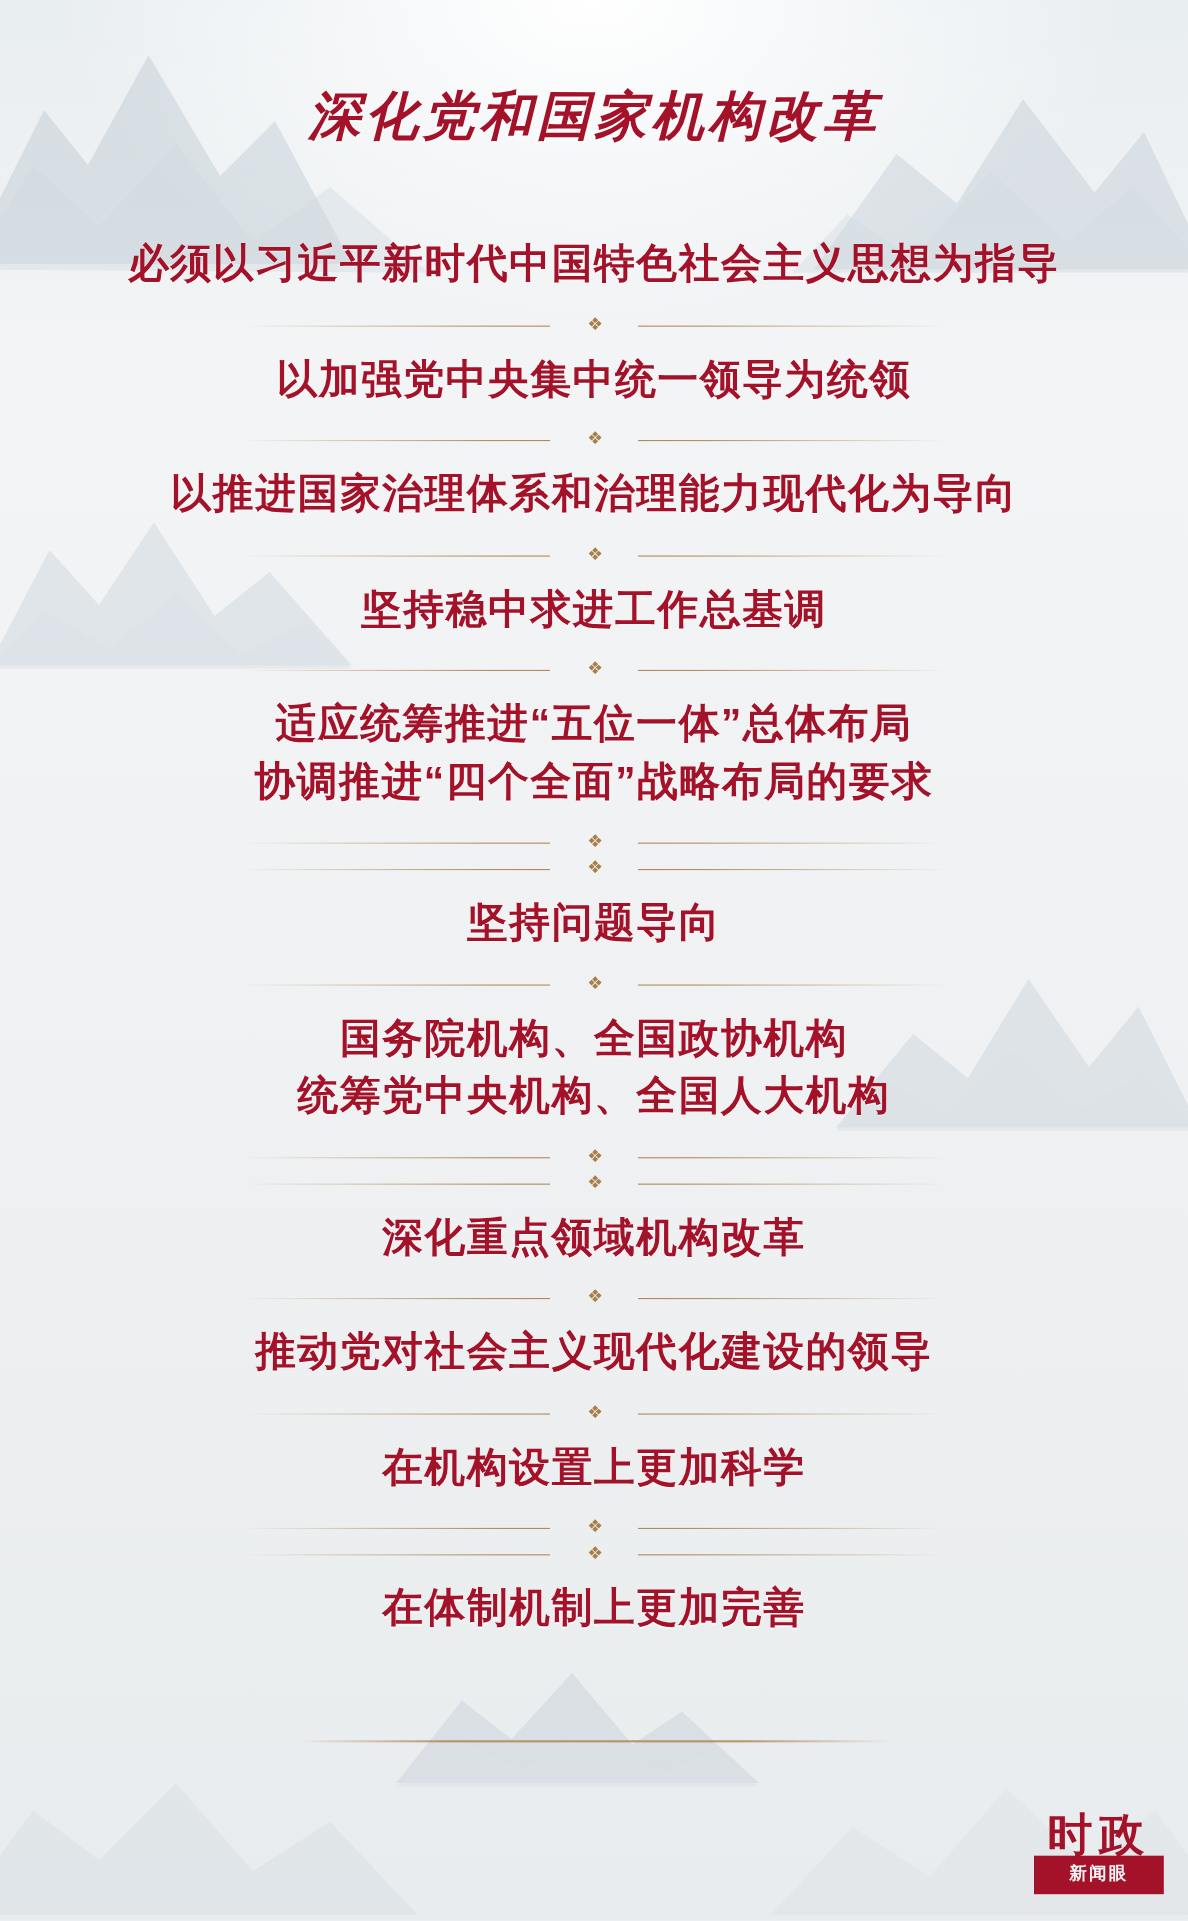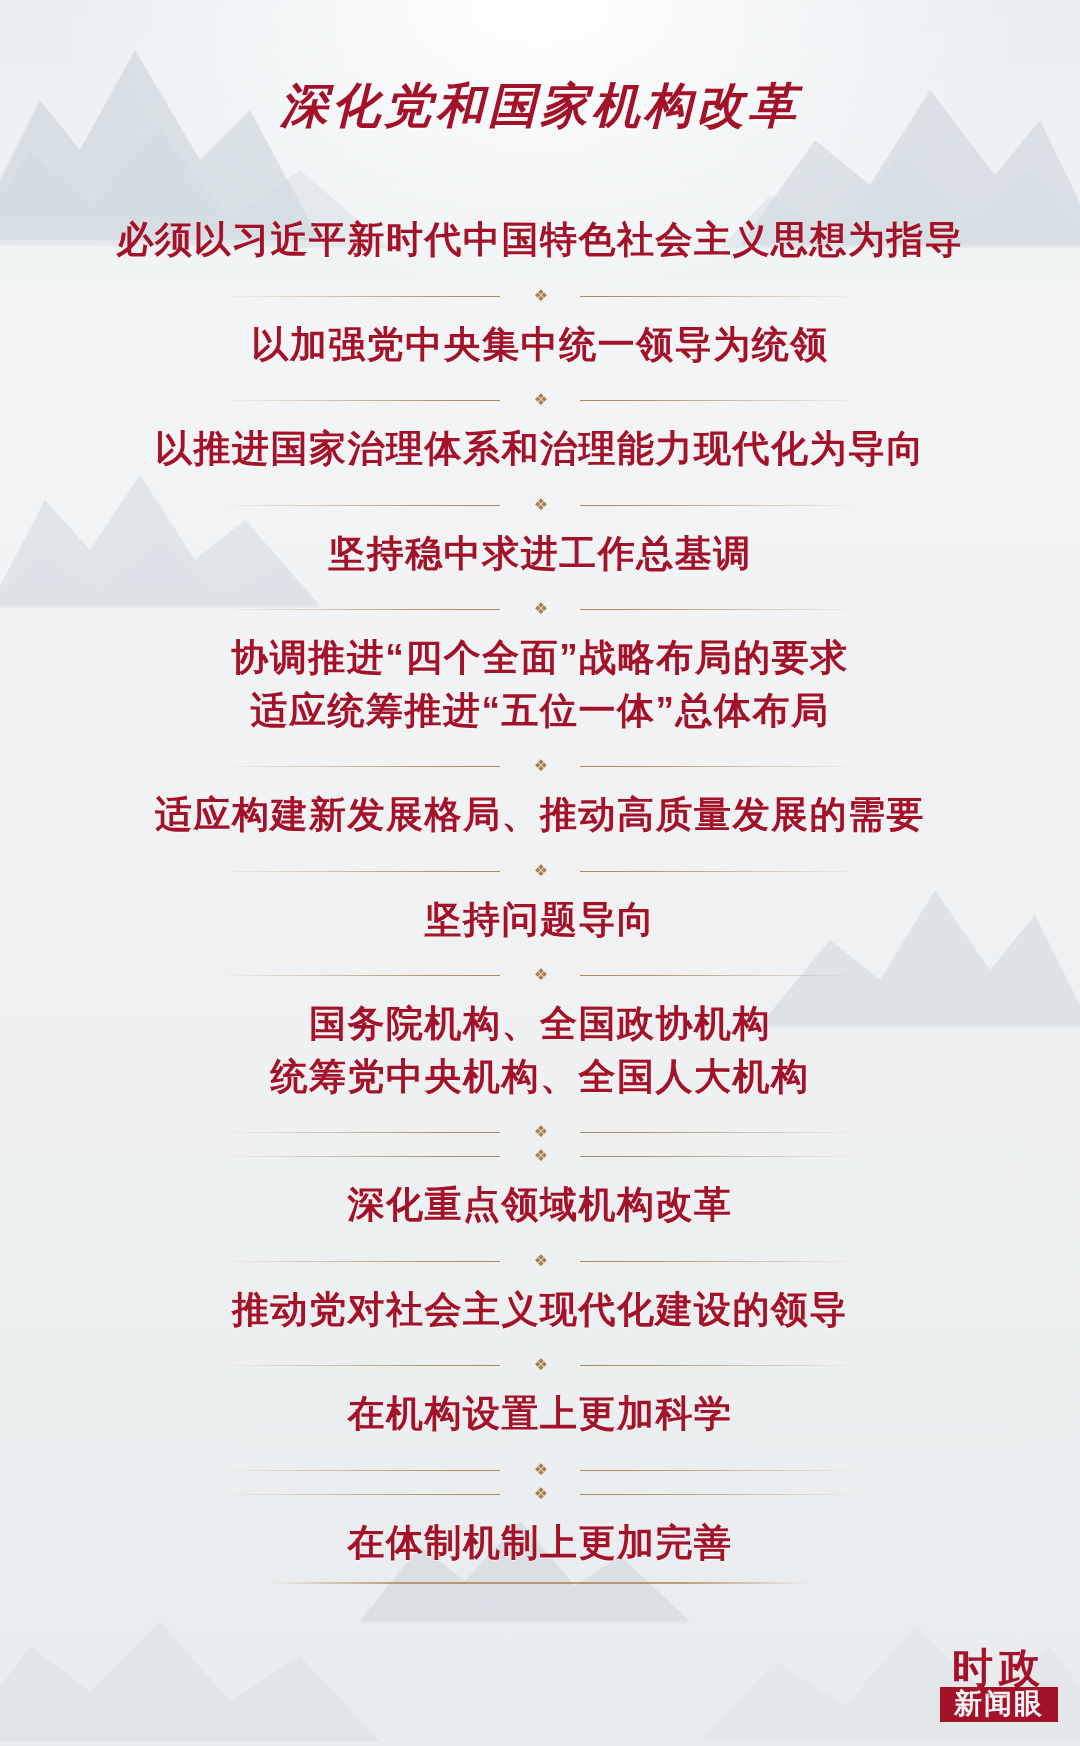--- a/index.html
+++ b/index.html
@@ -131,21 +131,21 @@
   .logo .l1 {
     font-size: 41px;
     font-weight: bold;
     letter-spacing: 6px;
     line-height: 34px;
   }
   .logo .l2 {
     margin-top: 2px;
     background: #a4122a;
     color: #f3f4f5;
-    font-size: 28px;
+    font-size: 16px;
     font-weight: bold;
     letter-spacing: 2px;
     line-height: 30px;
     padding: 2px 0 3px 0;
   }
 </style>
 </head>
 <body>
 
 <div class="poster">
@@ -213,32 +213,29 @@
     <div class="item">
       <div class="line">坚持稳中求进工作总基调</div>
     </div>
     <div class="divider">
       <div class="bar left"></div>
       <div class="knot">❖</div>
       <div class="bar right"></div>
     </div>
 
     <div class="item">
+      <div class="line">适应统筹推进“五位一体”总体布局</div>
       <div class="line">协调推进“四个全面”战略布局的要求</div>
-      <div class="line">适应统筹推进“五位一体”总体布局</div>
-    </div>
-    <div class="divider">
-      <div class="bar left"></div>
-      <div class="knot">❖</div>
-      <div class="bar right"></div>
-    </div>
-
-    <div class="item">
-      <div class="line">适应构建新发展格局、推动高质量发展的需要</div>
-    </div>
+    </div>
+    <div class="divider">
+      <div class="bar left"></div>
+      <div class="knot">❖</div>
+      <div class="bar right"></div>
+    </div>
+
     <div class="divider">
       <div class="bar left"></div>
       <div class="knot">❖</div>
       <div class="bar right"></div>
     </div>
 
     <div class="item">
       <div class="line">坚持问题导向</div>
     </div>
     <div class="divider">

